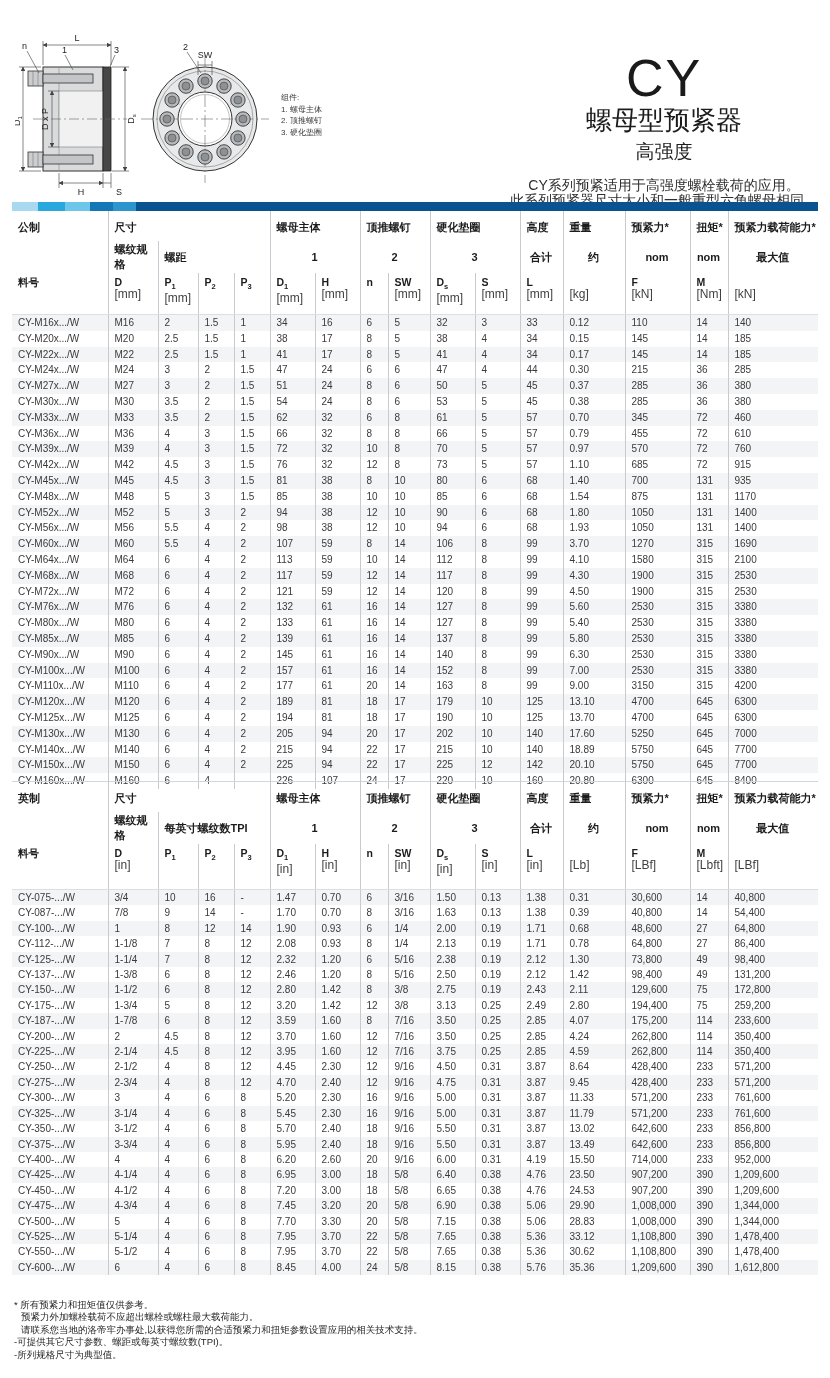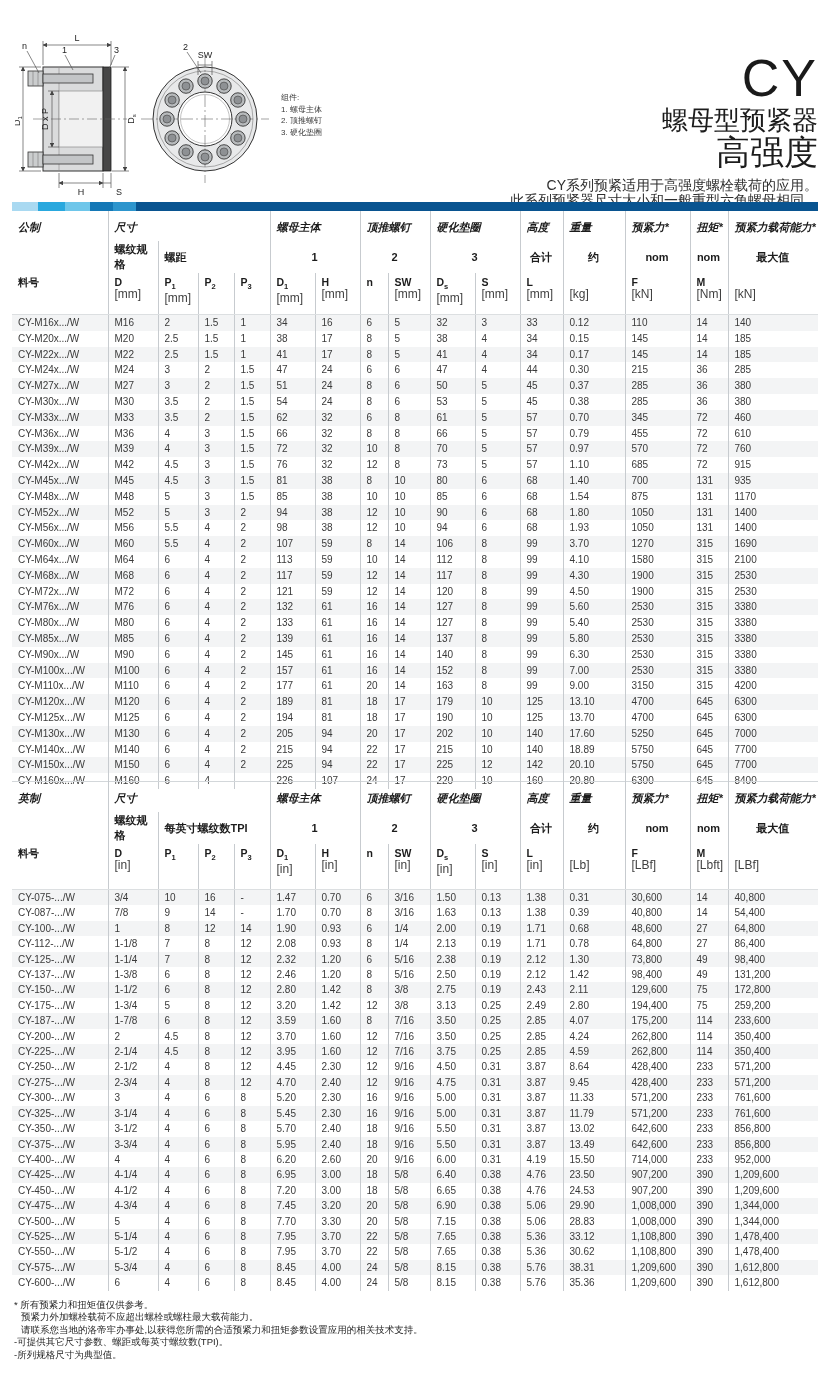--- a/index.html
+++ b/index.html
@@ -1,41 +1,41 @@
 <!DOCTYPE html>
 <html><head>
 <meta charset="utf-8">
 <style>
   html,body{margin:0;padding:0;background:#fff;}
   .page{position:relative;width:830px;height:1378px;background:#ffffff;
         font-family:"Liberation Sans","DejaVu Sans",sans-serif;color:#1c1c1c;overflow:hidden;}
 
   
-  .titleblock{position:absolute;top:52px;right:12px;text-align:right;}
+  .titleblock{position:absolute;top:52px;right:12px;text-align:center;}
   .p-code{font-size:52px;line-height:52px;font-weight:400;letter-spacing:2px;color:#1a1a1a;}
   .p-name{font-size:26px;line-height:32px;font-weight:400;}
-  .p-grade{font-size:34px;line-height:32px;font-weight:400;}
+  .p-grade{font-size:19px;line-height:32px;font-weight:400;}
   .p-desc{margin-top:10px;font-size:14px;line-height:15px;color:#2e2e2e;}
 
   
   .drawing{position:absolute;left:15px;top:25px;}
   .legend{position:absolute;left:281px;top:92px;font-size:8px;line-height:11.5px;color:#3a3a3a;}
 
   
   .bluebar{position:absolute;left:12px;top:202px;width:806px;height:9px;display:flex;}
   .bluebar div{height:100%;}
 
   
   table.spec{position:absolute;left:12px;width:806px;border-collapse:collapse;table-layout:fixed;}
   #metric-table{top:211px;}
   #imperial-table{top:781px;border-top:1px solid #d3d7da;}
   th,td{text-align:left;vertical-align:middle;}
   td,th{border-left:1px solid #c7cbcf;}
   tr>*:first-child{border-left:none;}
-  .gh{height:28px;font-size:11px;line-height:12px;padding:2px 2px 0 6px;font-weight:bold;font-style:italic;}
+  .gh{height:28px;font-size:11px;line-height:12px;padding:2px 2px 0 6px;font-weight:bold;}
   .sh{height:27px;font-size:11px;padding-left:6px;font-weight:bold;}
   .sh.ctr{text-align:center;padding-left:0;}
   .ch{height:36px;padding:3px 2px 2px 6px;vertical-align:top;}
   #imperial-table .ch{height:40px;}
   .ch .lbl{font-size:10.5px;font-weight:bold;min-height:13px;line-height:13px;}
   .ch .lbl sub{font-size:7.5px;}
   .ch .unit{font-size:12px;font-weight:normal;color:#3f3f3f;line-height:11px;}
   thead tr:last-child th{border-bottom:1px solid #dcdfe1;}
   td{height:15.8px;font-size:10px;color:#3a3a3a;padding:0 2px 0 6px;line-height:15.8px;white-space:nowrap;overflow:hidden;}
   #imperial-table td{height:15.4px;line-height:15.4px;}
@@ -1383,38 +1383,20 @@
           <td>5/8</td>
           <td>7.65</td>
           <td>0.38</td>
           <td>5.36</td>
           <td>30.62</td>
           <td>1,108,800</td>
           <td>390</td>
           <td>1,478,400</td>
         </tr>
         <tr>
-          <td>CY-575-.../W</td>
-          <td>5-3/4</td>
-          <td>4</td>
-          <td>6</td>
-          <td>8</td>
-          <td>8.45</td>
-          <td>4.00</td>
-          <td>24</td>
-          <td>5/8</td>
-          <td>8.15</td>
-          <td>0.38</td>
-          <td>5.76</td>
-          <td>38.31</td>
-          <td>1,209,600</td>
-          <td>390</td>
-          <td>1,612,800</td>
-        </tr>
-        <tr>
           <td>CY-600-.../W</td>
           <td>6</td>
           <td>4</td>
           <td>6</td>
           <td>8</td>
           <td>8.45</td>
           <td>4.00</td>
           <td>24</td>
           <td>5/8</td>
           <td>8.15</td>

